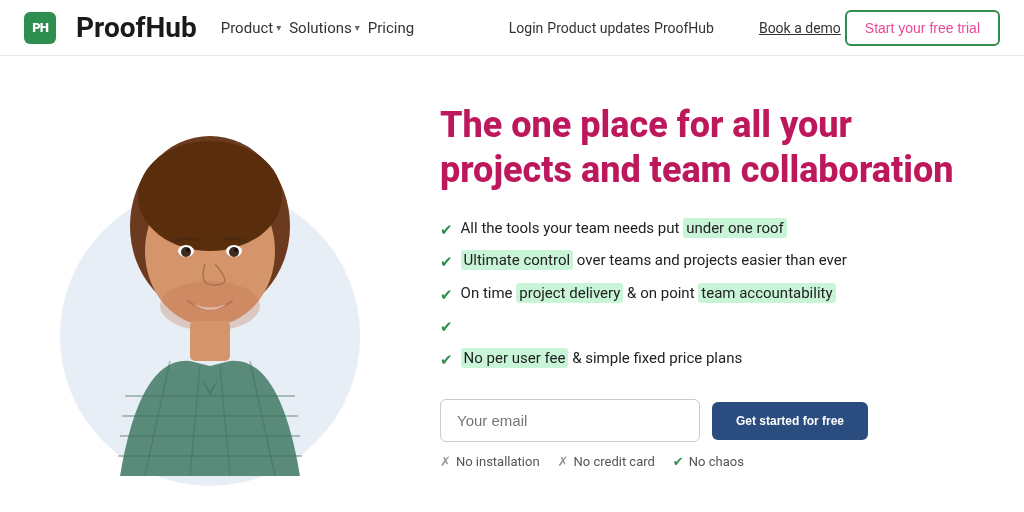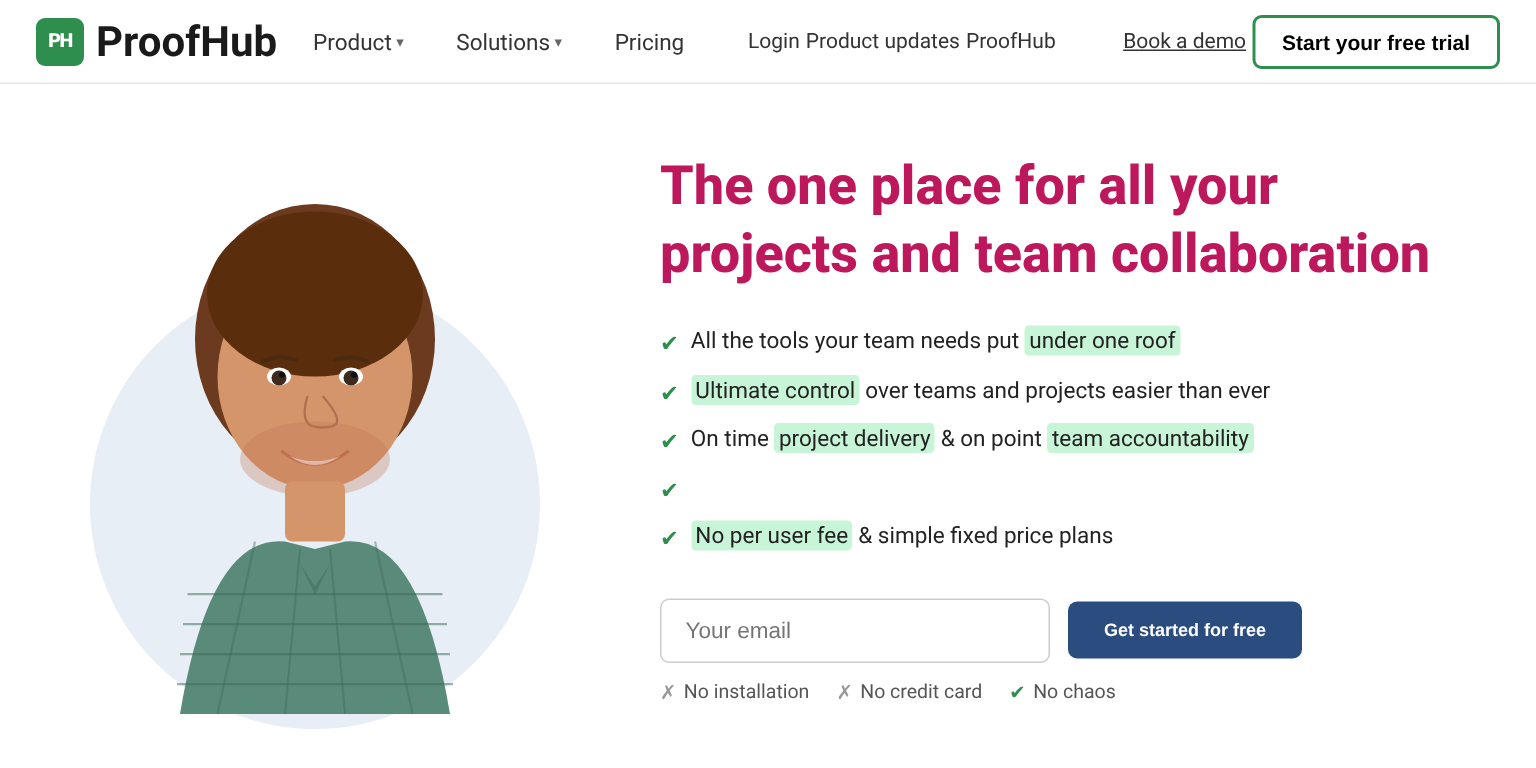--- a/index.html
+++ b/index.html
@@ -22,21 +22,21 @@
       background: #fff;
     }
     .navbar-left {
       display: flex;
       align-items: center;
       gap: 24px;
     }
     .logo {
       display: flex;
       align-items: center;
-      gap: 8px;
+      gap: 20px;
       text-decoration: none;
     }
     .logo-icon {
       width: 32px;
       height: 32px;
       background: #2d8e4e;
       border-radius: 6px;
       display: flex;
       align-items: center;
       justify-content: center;
@@ -46,21 +46,21 @@
       letter-spacing: -1px;
     }
     .logo-text {
       font-size: 28px;
       font-weight: 700;
       color: #1a1a1a;
     }
     .nav-links {
       display: flex;
       align-items: center;
-      gap: 35px;
+      gap: 8px;
     }
     .nav-link {
       font-size: 15px;
       color: #333;
       cursor: pointer;
       display: flex;
       align-items: center;
       gap: 3px;
       text-decoration: none;
     }
@@ -82,23 +82,23 @@
     .book-demo {
       text-decoration: underline;
       color: #333;
       padding-left: 41px;
     }
     .btn-trial {
       padding: 8px 18px;
       border: 2px solid #2d8e4e;
       border-radius: 6px;
       background: transparent;
-      color: #000000;
+      color: #ec4899;
       font-size: 14px;
-      font-weight: 700;
+      font-weight: 400;
       cursor: pointer;
     }
 
     
     .hero {
       display: flex;
       align-items: center;
       padding: 20px 40px 20px 0;
       min-height: 456px;
       position: relative;

